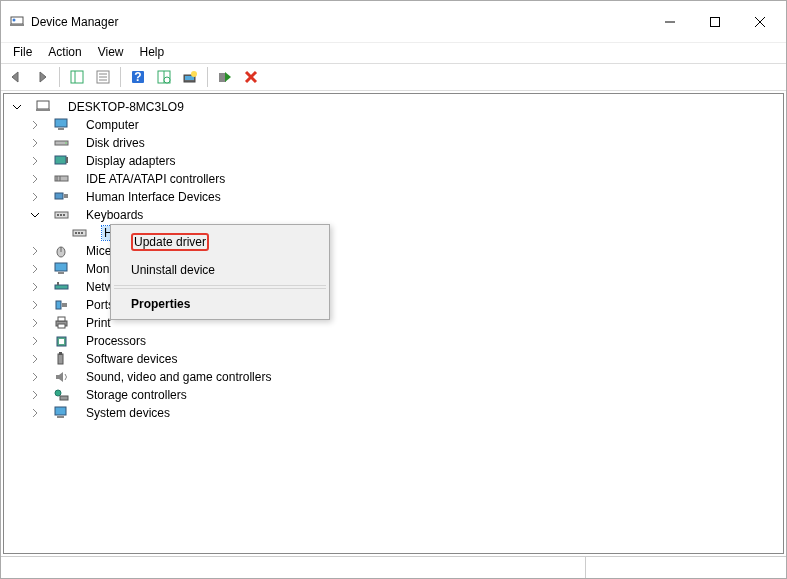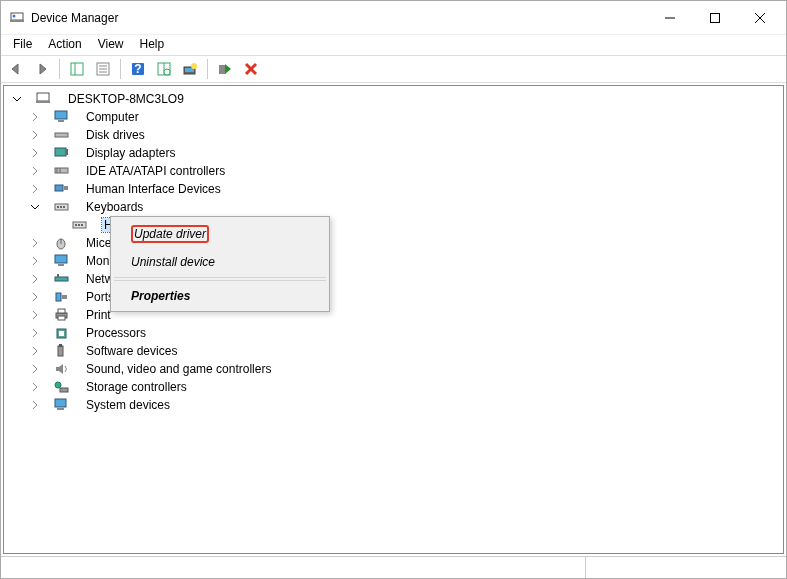--- a/index.html
+++ b/index.html
@@ -1,20 +1,20 @@
 <!DOCTYPE html>
 <html><head>
 <meta charset="utf-8">
 <style>
   * { box-sizing: border-box; margin: 0; padding: 0; font-family: "Segoe UI", Tahoma, sans-serif; font-size: 12px; }
   body { background: #fff; width: 787px; height: 579px; overflow: hidden; }
   .window { width: 787px; height: 579px; border: 1px solid #aaa; background: #fff; display: flex; flex-direction: column; }
 
   
-  .titlebar { height: 34px; display: flex; align-items: center; padding: 0 4px; border-bottom: 1px solid #eee; }
+  .titlebar { height: 42px; display: flex; align-items: center; padding: 0 4px; border-bottom: 1px solid #eee; }
   .titlebar .app-icon { width: 16px; height: 16px; margin-right: 6px; margin-left: 4px; }
   .titlebar .title { flex: 1; color: #000; }
   .win-controls { display: flex; }
   .win-btn { width: 45px; height: 28px; display: flex; align-items: center; justify-content: center; }
   .win-btn svg { stroke: #000; }
 
   
   .menubar { height: 20px; display: flex; align-items: flex-start; padding: 0 4px; }
   .menu-item { padding: 2px 8px; }
 
@@ -26,21 +26,21 @@
   
   .content-frame { flex: 1; margin: 2px; border: 1px solid #888; padding: 4px 2px; overflow: hidden; position: relative; background: #fff; }
   .tree { list-style: none; }
   .tree-row { display: flex; align-items: center; height: 18px; white-space: nowrap; gap: 12px; }
   .chevron { width: 14px; height: 14px; display: inline-flex; align-items: center; justify-content: center; color: #555; }
   .node-icon { width: 16px; height: 14px; display: inline-flex; align-items: center; margin-right: 2px; }
   .label { padding-left: 2px; }
   .selected .label { background: #cde8ff; outline: 1px dotted #1a73e8; }
 
   
-  .context-menu { position: absolute; left: 106px; top: 130px; width: 220px; background: #f0f0f0; border: 1px solid #aaa; box-shadow: 2px 2px 6px rgba(0,0,0,.2); padding: 2px; font-style: italic; }
+  .context-menu { position: absolute; left: 106px; top: 130px; width: 220px; background: #f0f0f0; border: 1px solid #aaa; box-shadow: 2px 2px 6px rgba(0,0,0,.2); padding: 2px; }
   .cm-item { padding: 6px 18px; font-size: 12px; }
   .cm-item.bold { font-weight: 700; }
   .cm-sep { height: 1px; background: #d4d4d4; margin: 2px 1px; }
   .highlight-red { border: 2px solid #e43a2e; border-radius: 3px; display: inline-block; padding: 0 1px; }
 
   
   .statusbar { height: 22px; border-top: 1px solid #ccc; display: flex; }
   .status-cell { border-right: 1px solid #ccc; flex: 1; height: 100%; }
   .status-cell:last-child { border-right: none; flex: 0 0 200px; }
 

